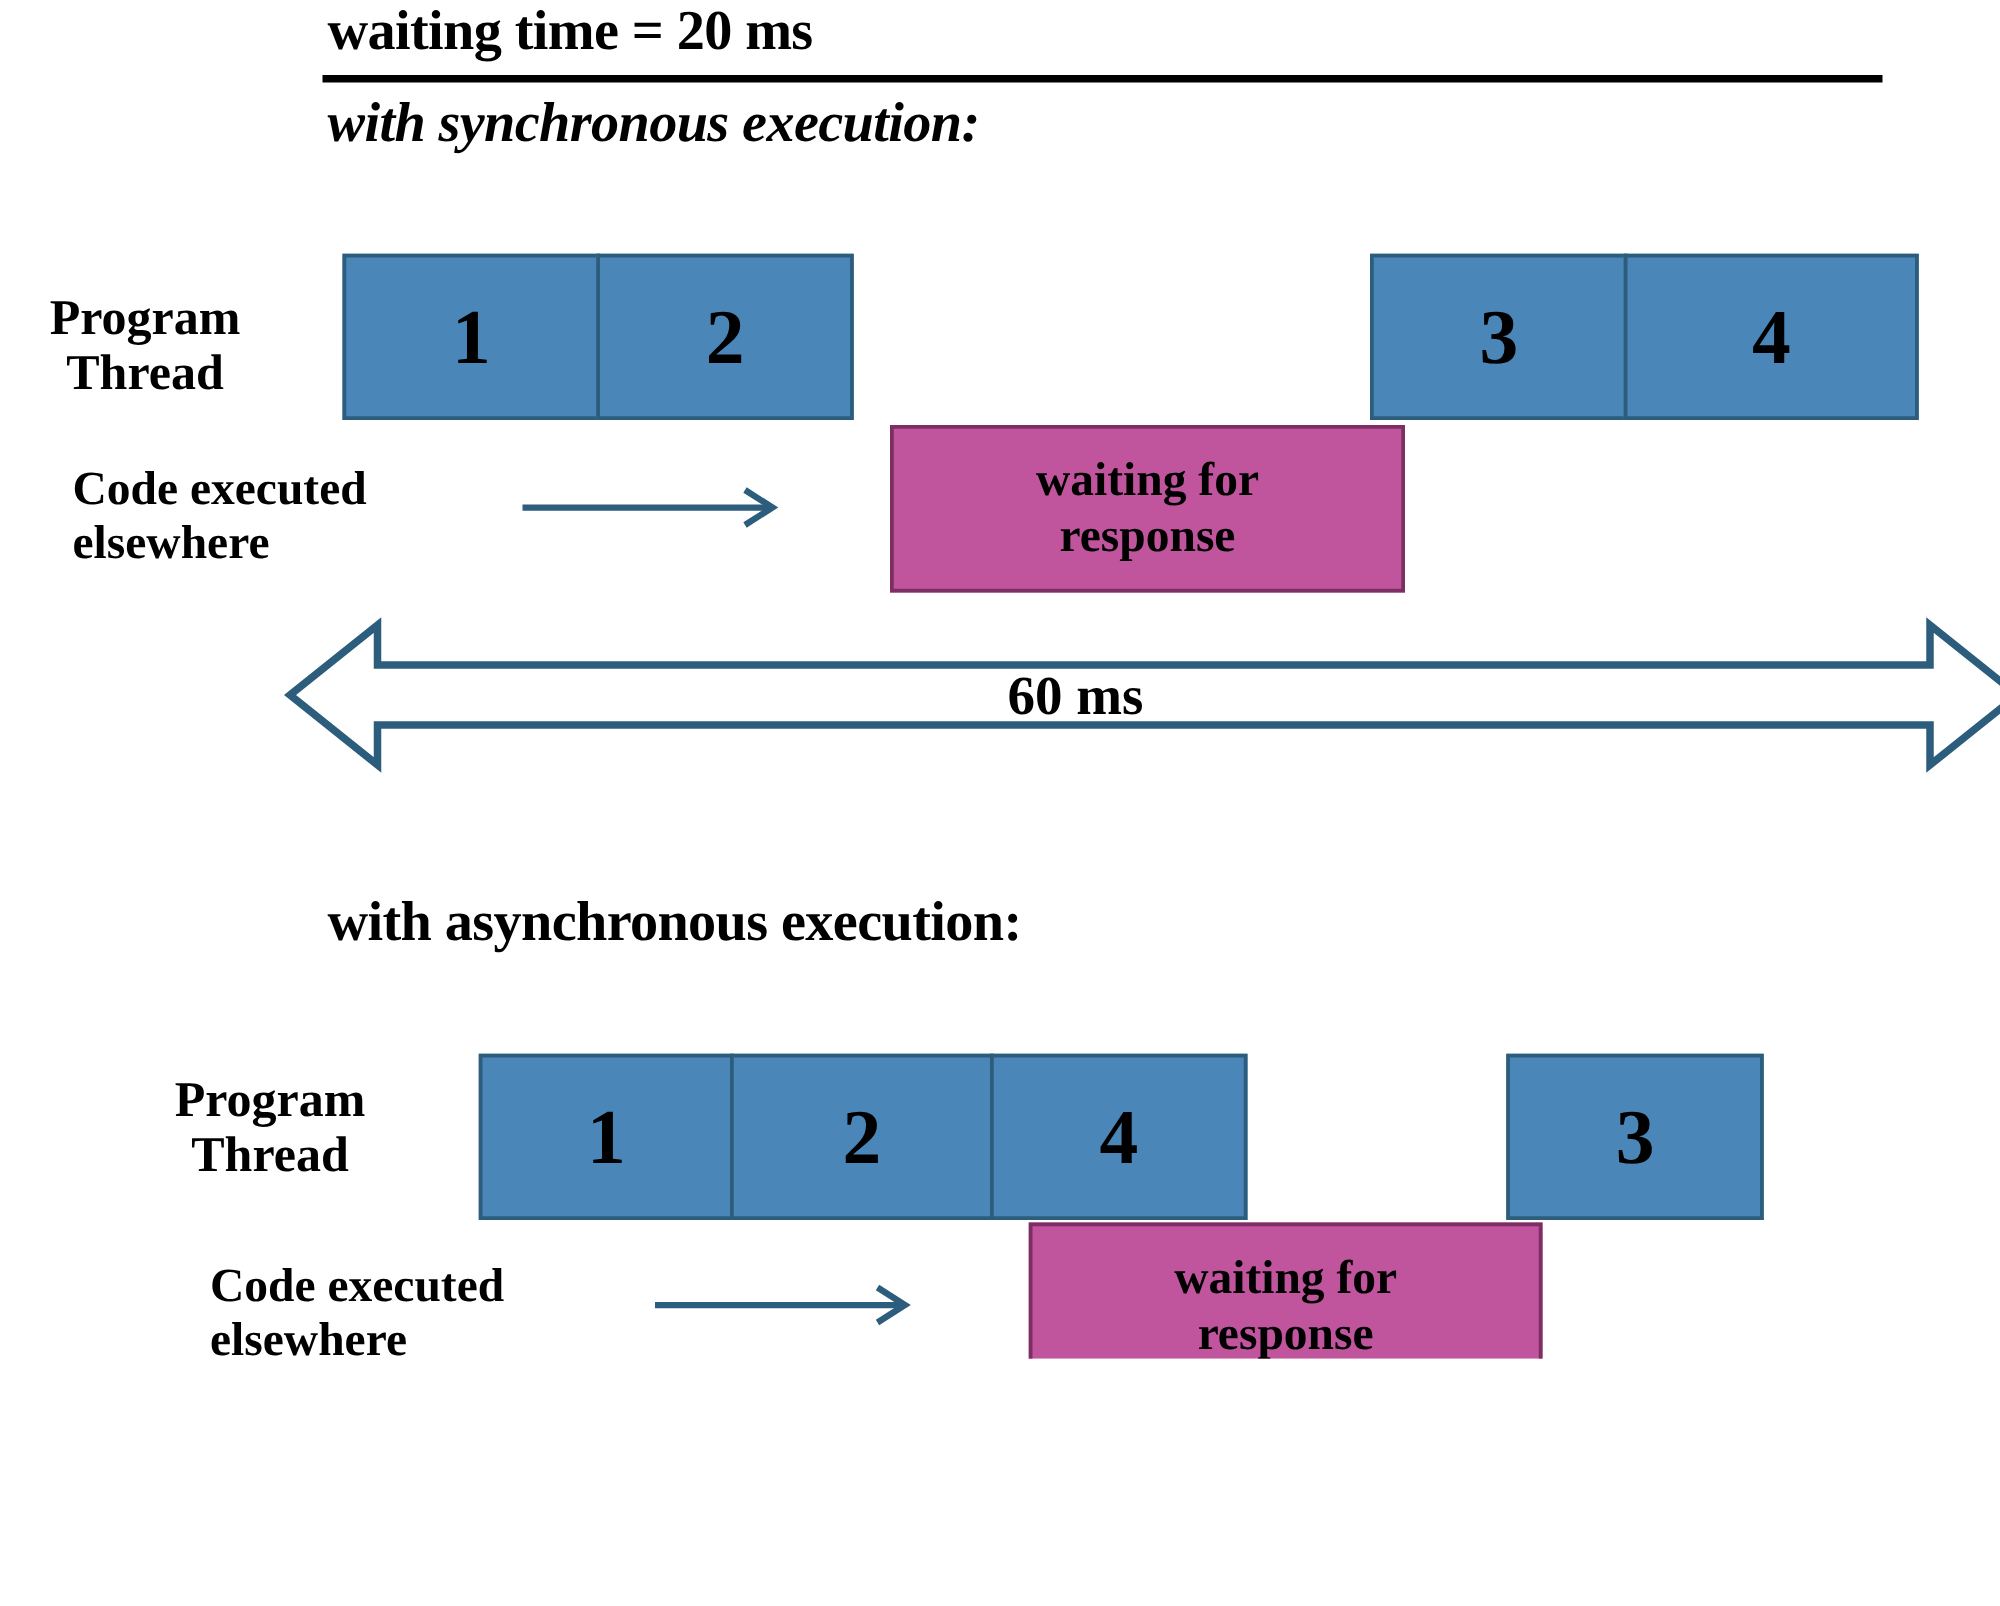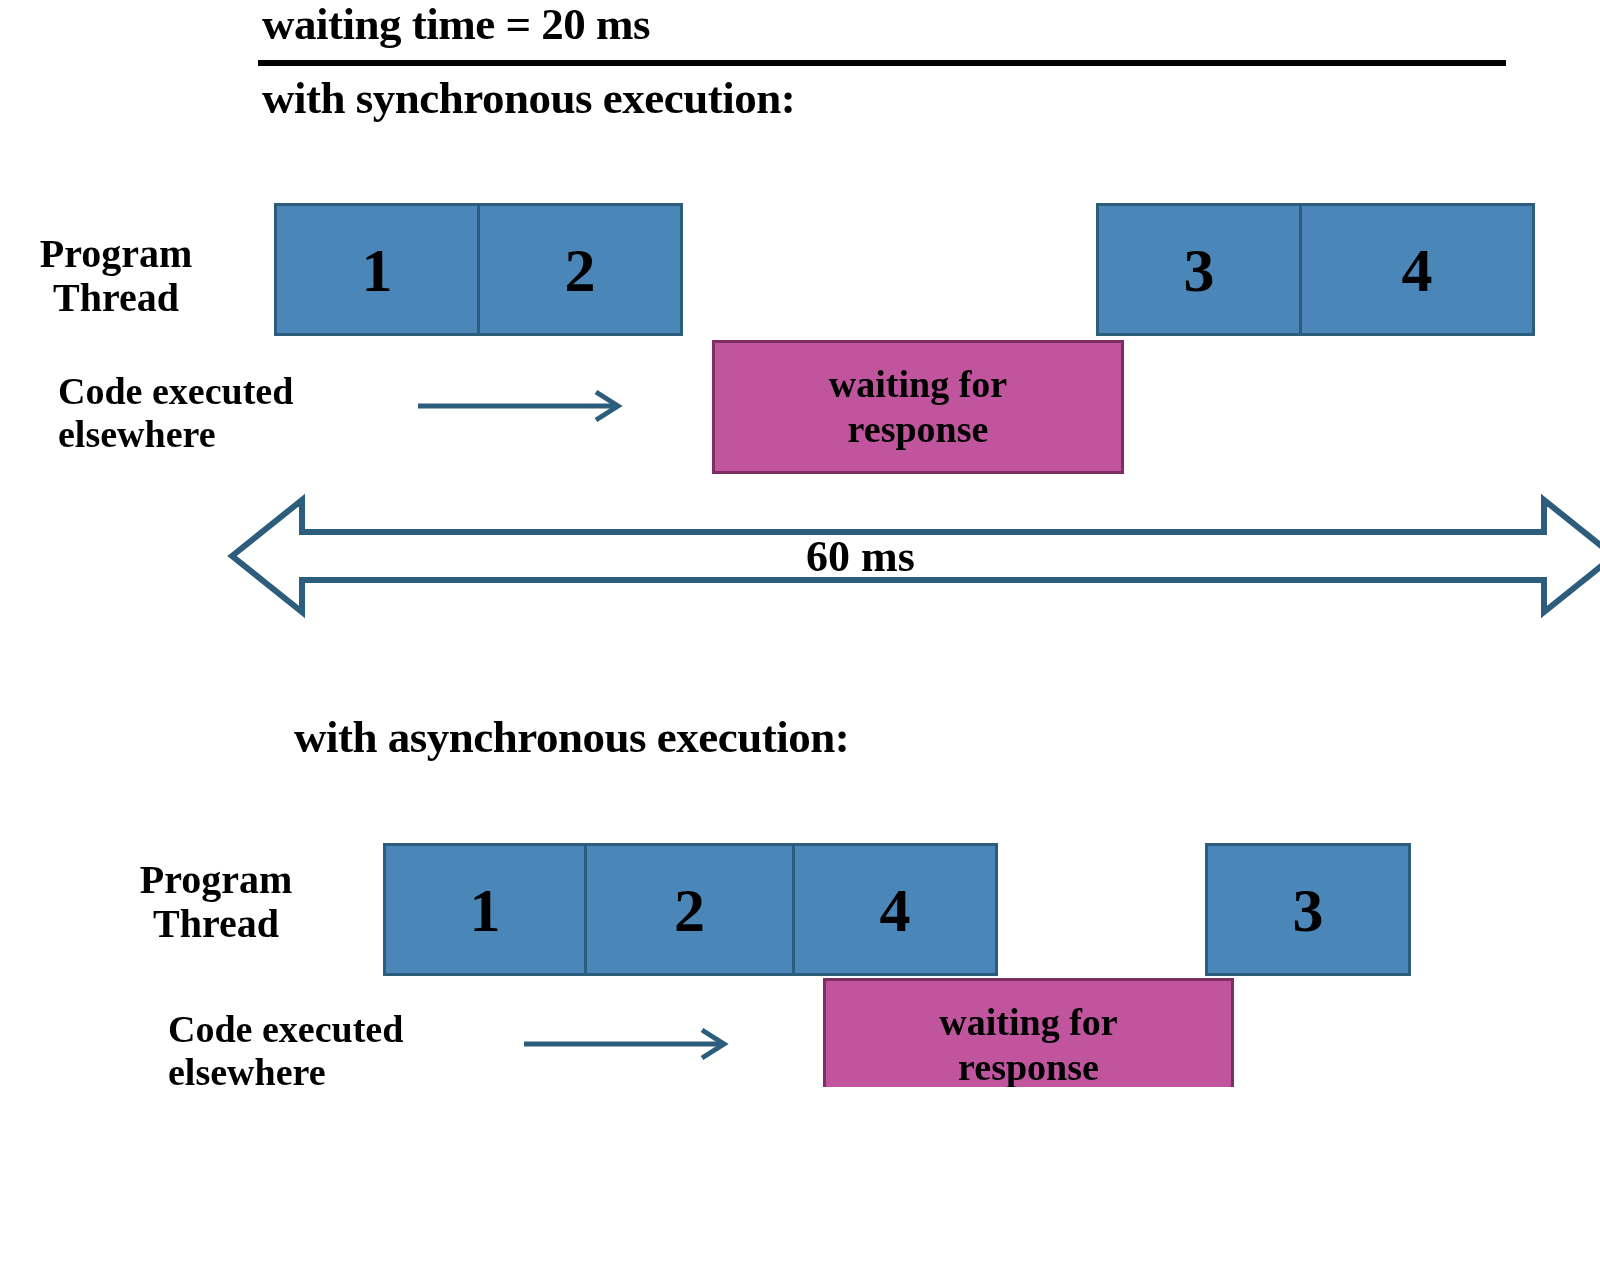--- a/index.html
+++ b/index.html
@@ -88,21 +88,21 @@
 </style>
 </head>
 <body>
 
 <div id="canvas">
 
   <div class="abs heading" style="left:262px; top:2px;">waiting time = 20 ms</div>
 
   <div class="abs rule" style="left:258px; top:60px; width:1248px;"></div>
 
-  <div class="abs heading" style="left:262px; top:76px;">with synchronous execution:</div>
+  <div class="abs heading" style="left:262px; top:76px;font-style:italic;">with synchronous execution:</div>
 
   <div class="abs side-label" style="left:0px; top:232px; width:232px;">Program
 Thread</div>
 
   <div class="abs block block-task" style="left:274px; top:203px; width:206px; height:133px;">
     <span>1</span>
   </div>
   <div class="abs block block-task" style="left:477px; top:203px; width:206px; height:133px;">
     <span>2</span>
   </div>
@@ -127,21 +127,21 @@
     </svg>
   </div>
 
   <div class="abs" style="left:228px; top:492px;">
     <svg width="1390" height="128" viewBox="0 0 1390 128" aria-hidden="true">
       <polygon points="4,64 74,8 74,40 1316,40 1316,8 1386,64 1316,120 1316,88 74,88 74,120" fill="#ffffff" stroke="#2c5d7c" stroke-width="6" stroke-linejoin="miter"></polygon>
     </svg>
   </div>
   <div class="abs ms-label" style="left:806px; top:535px;">60 ms</div>
 
-  <div class="abs heading" style="left:262px; top:715px;margin-left:32px;">with asynchronous execution:</div>
+  <div class="abs heading" style="left:262px; top:715px;">with asynchronous execution:</div>
 
   <div class="abs side-label" style="left:100px; top:858px; width:232px;">Program
 Thread</div>
 
   <div class="abs block block-task" style="left:383px; top:843px; width:204px; height:133px;">
     <span>1</span>
   </div>
   <div class="abs block block-task" style="left:584px; top:843px; width:211px; height:133px;">
     <span>2</span>
   </div>

